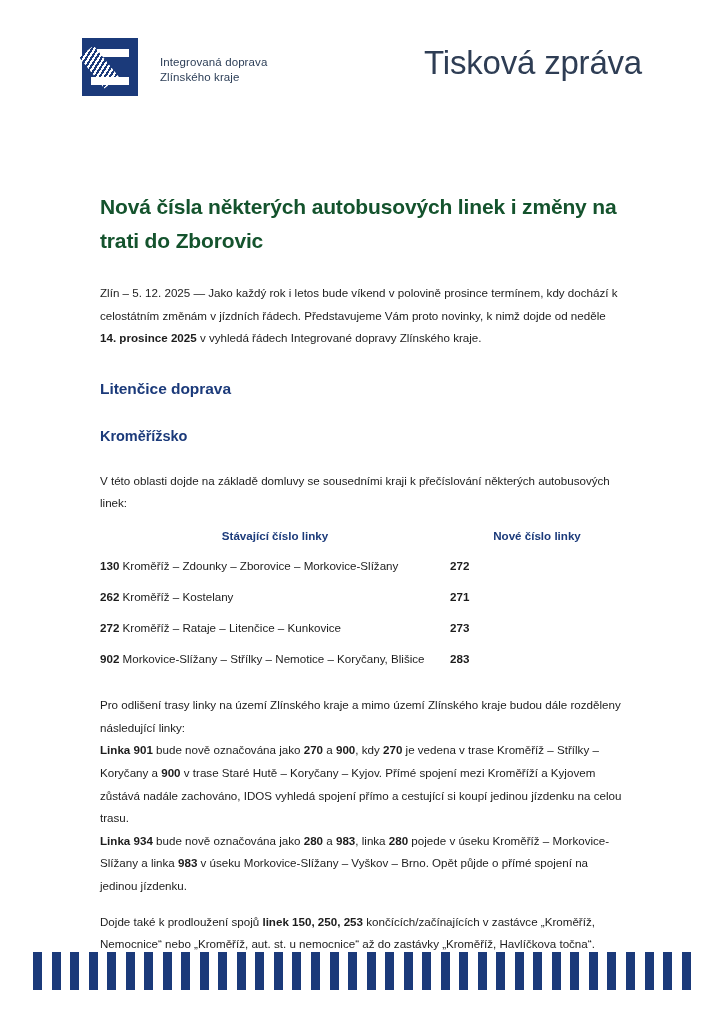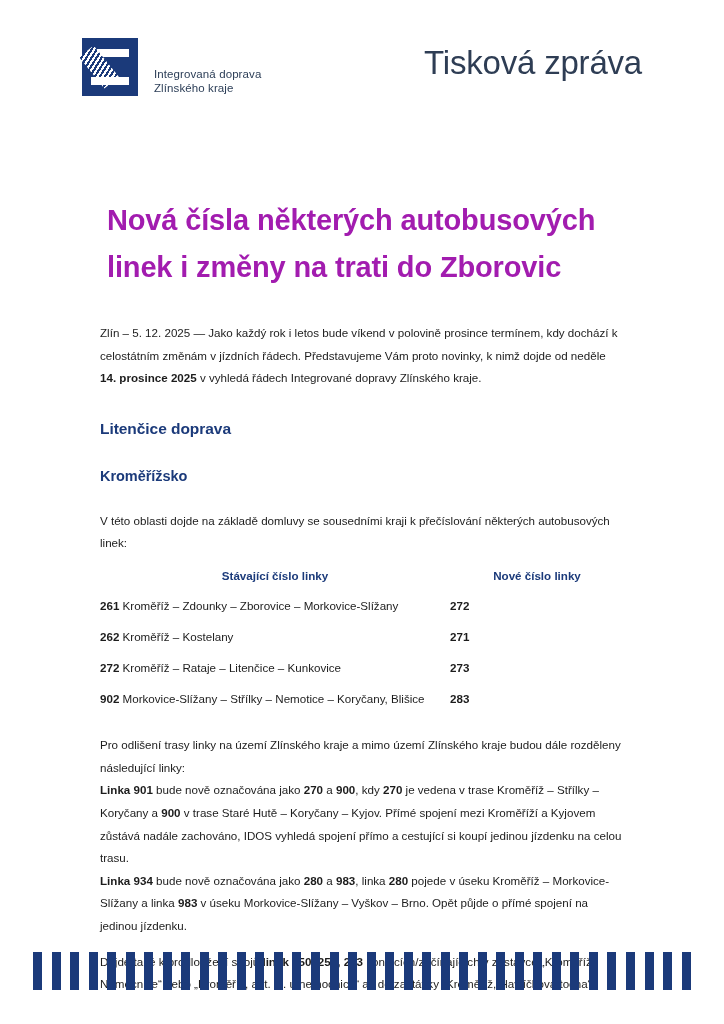--- a/index.html
+++ b/index.html
@@ -25,22 +25,22 @@
     top: 38px;
     left: 82px;
     right: 82px;
     height: 62px;
     display: flex;
     align-items: flex-start;
     justify-content: space-between;
   }
   .brand {
     display: flex;
-    align-items: flex-end;
-    gap: 16px;
+    align-items: center;
+    gap: 22px;
   }
   .logo-mark {
     position: relative;
     width: 56px;
     height: 58px;
     background: #1b3a7a;
     flex: 0 0 auto;
   }
   .logo-mark .bar-top,
   .logo-mark .bar-bottom {
@@ -84,24 +84,24 @@
   }
 
   
   .content {
     position: absolute;
     top: 190px;
     left: 100px;
     width: 524px;
   }
   h1.doc-title {
-    margin: 7px;
-    font-size: 29px;
+    margin: 0;
+    font-size: 21px;
     font-weight: 600;
-    color: #a21caf;
+    color: #14532d;
     line-height: 1.62;
     letter-spacing: -0.15px;
   }
   h2.section-head {
     margin: 0;
     font-size: 15.5px;
     font-weight: 600;
     color: #1b3a7a;
     letter-spacing: -0.05px;
   }
@@ -223,21 +223,21 @@
         <col class="col-new">
       </colgroup>
       <thead>
         <tr>
           <th class="head-old">Stávající číslo linky</th>
           <th class="head-new">Nové číslo linky</th>
         </tr>
       </thead>
       <tbody>
         <tr>
-          <td><span class="line-num">261</span><span class="line-route"> Kroměříž – Zdounky – Zborovice – Morkovice-Slížany</span></td>
+          <td><span class="line-num">130</span><span class="line-route"> Kroměříž – Zdounky – Zborovice – Morkovice-Slížany</span></td>
           <td class="cell-new">272</td>
         </tr>
         <tr>
           <td><span class="line-num">262</span><span class="line-route"> Kroměříž – Kostelany</span></td>
           <td class="cell-new">271</td>
         </tr>
         <tr>
           <td><span class="line-num">272</span><span class="line-route"> Kroměříž – Rataje – Litenčice – Kunkovice</span></td>
           <td class="cell-new">273</td>
         </tr>

